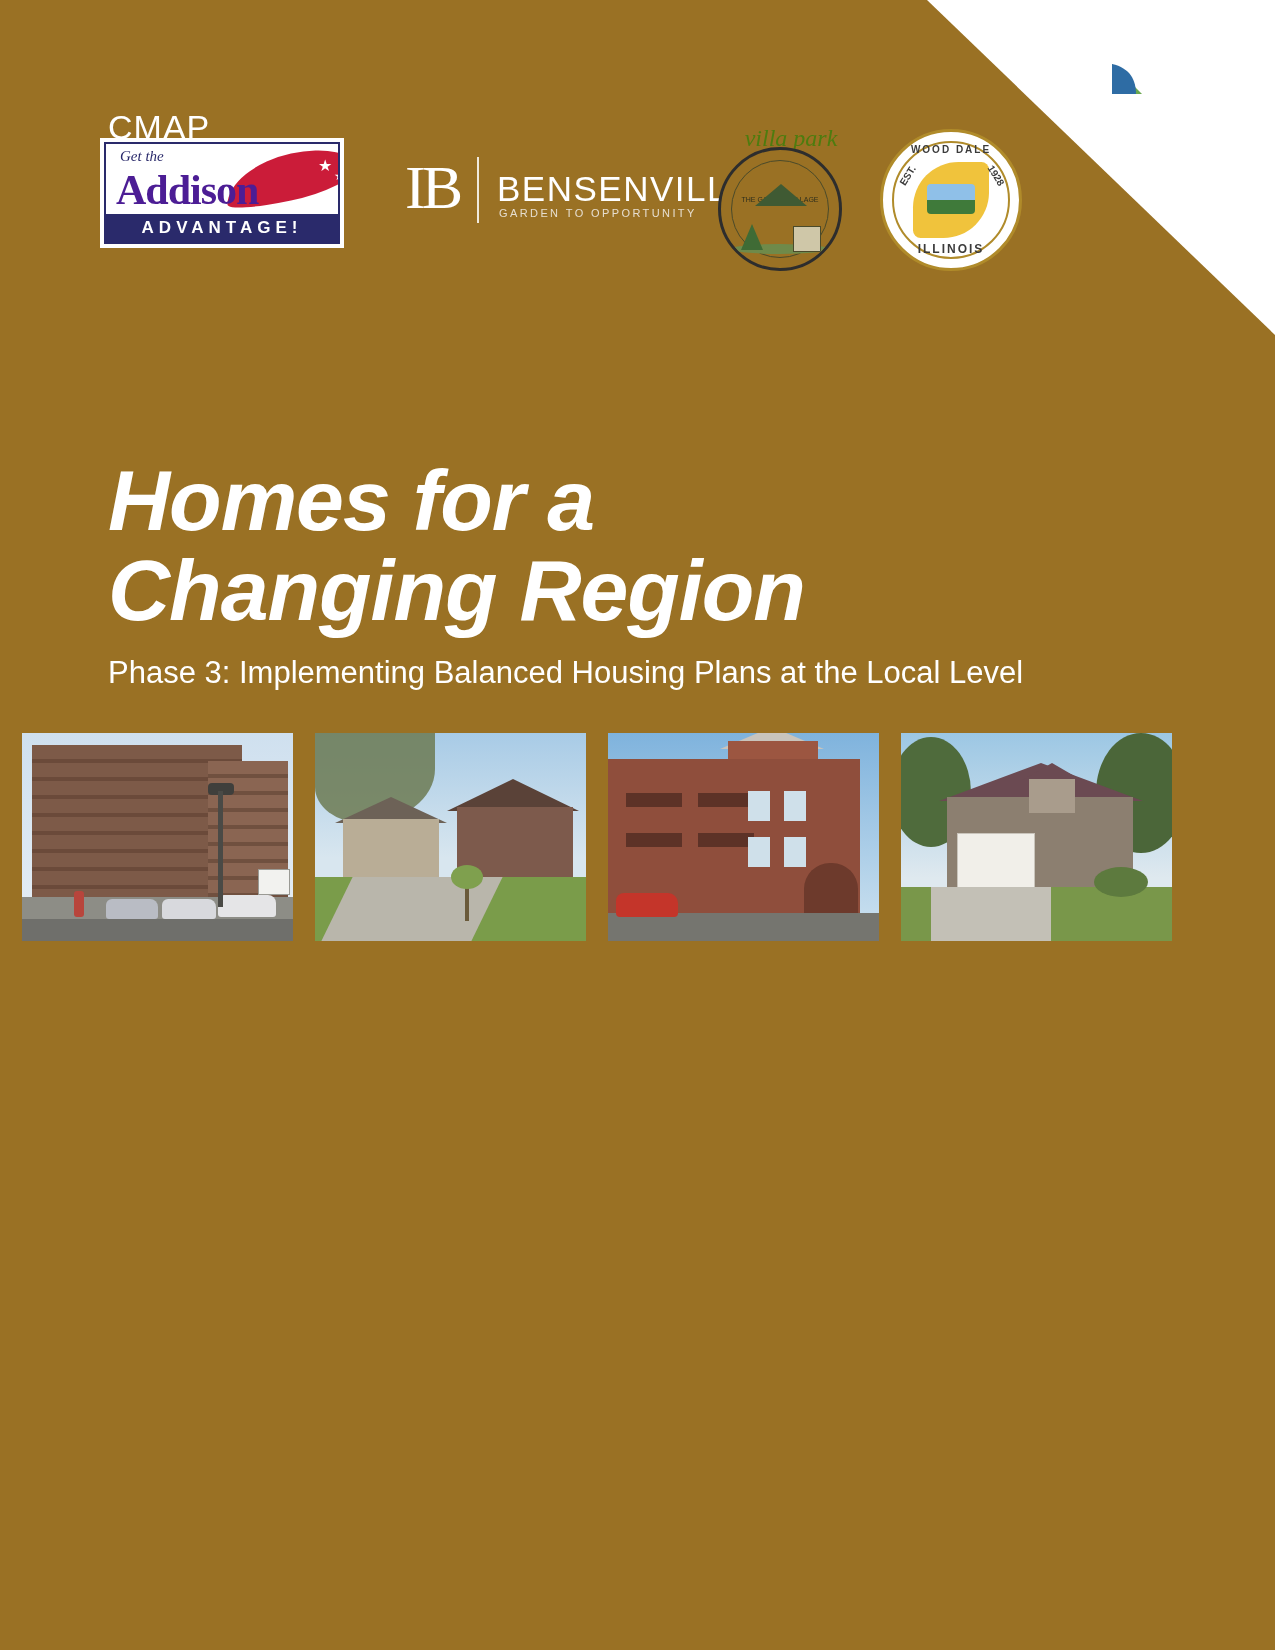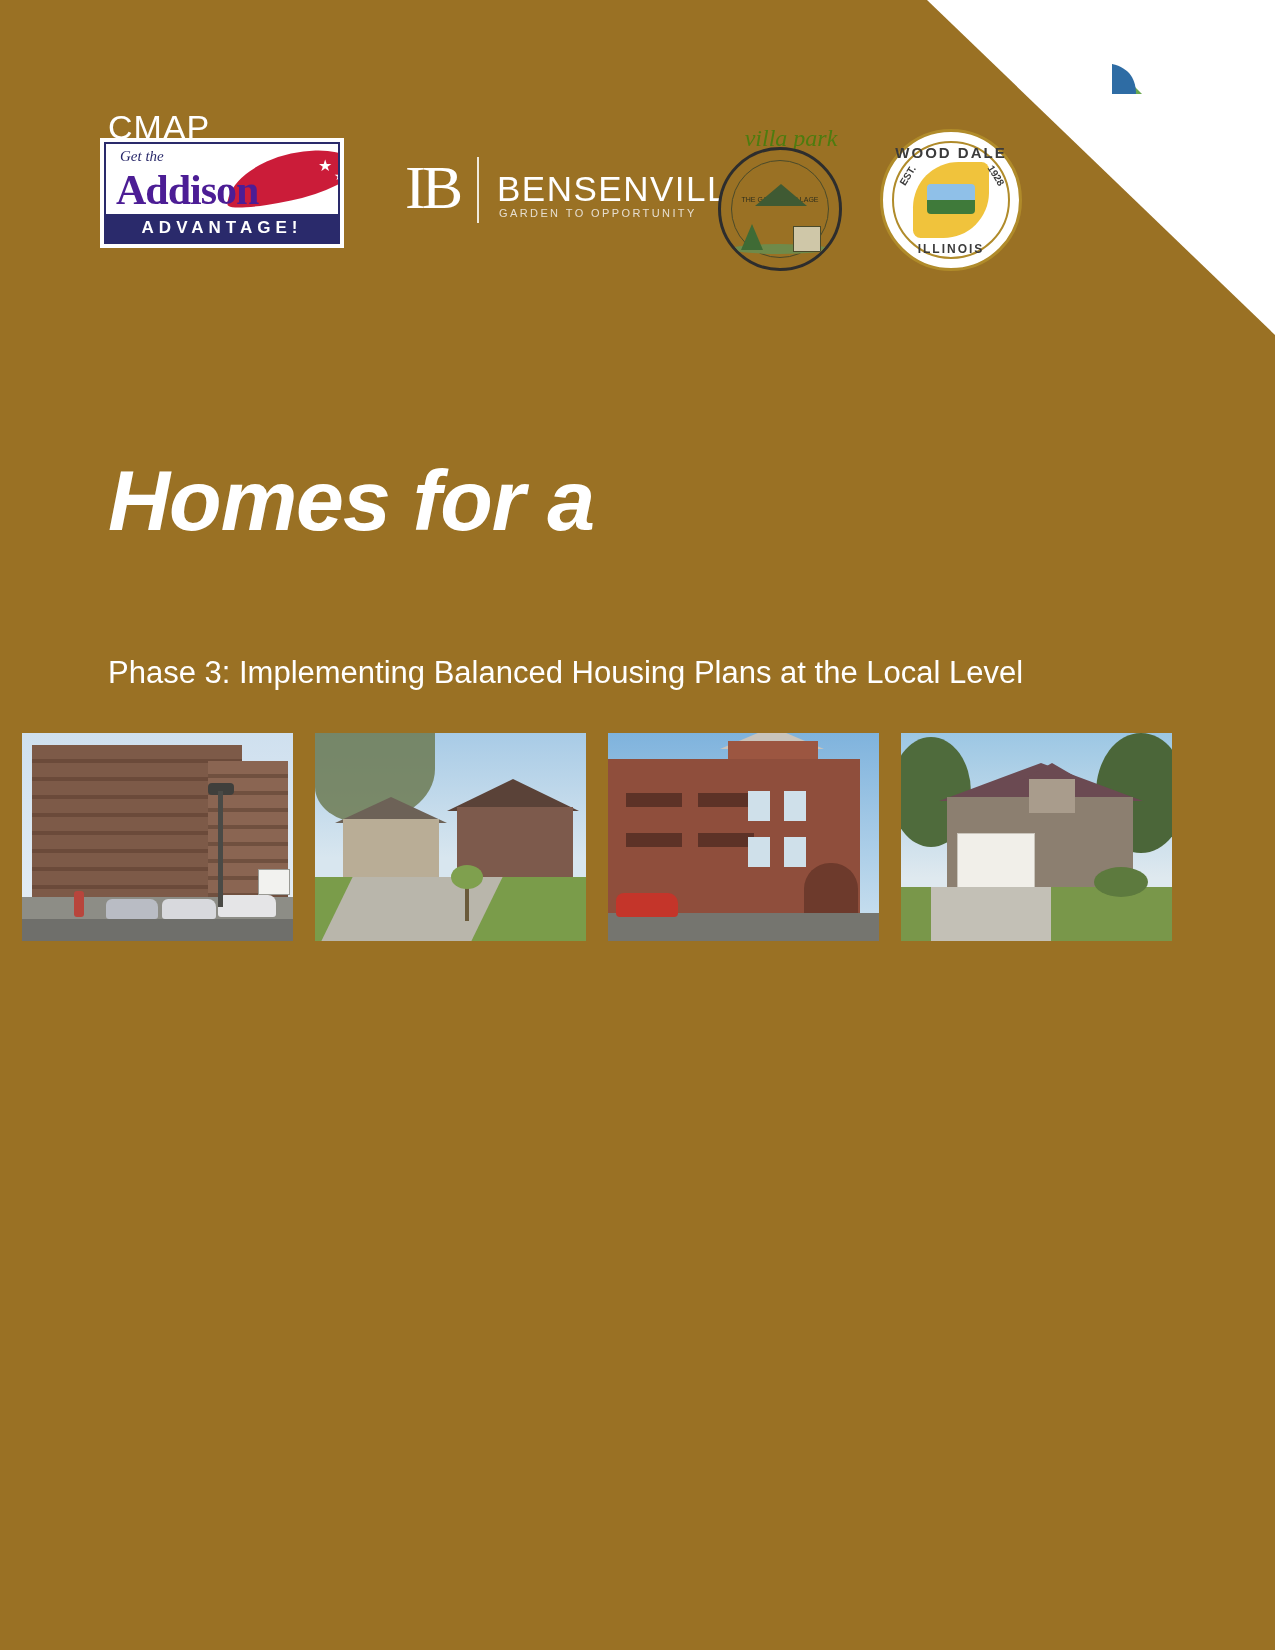--- a/index.html
+++ b/index.html
@@ -336,21 +336,21 @@
     font-weight: bold;
     color: #3b3b3b;
     transform: rotate(58deg);
   }
   .wd-name {
     position: absolute;
     left: 0;
     right: 0;
     top: 12px;
     text-align: center;
-    font-size: 15px;
+    font-size: 10px;
     font-weight: bold;
     letter-spacing: 2px;
     color: #3b3b3b;
   }
   .wd-state {
     position: absolute;
     left: 0;
     right: 0;
     bottom: 12px;
     text-align: center;
@@ -523,20 +523,21 @@
         <div class="wd-name">WOOD DALE</div>
         <div class="wd-est">EST.</div>
         <div class="wd-year">1928</div>
         <div class="wd-state">ILLINOIS</div>
       </div>
     </div>
   </div>
 
   <div class="title">
     <div>Homes for a</div>
+    <div>Changing Region</div>
   </div>
 
   <div class="subtitle">Phase 3: Implementing Balanced Housing Plans at the Local Level</div>
 
   <div class="photos">
     <div class="photo">
       <div class="p1-sky"></div>
       <div class="p1-building"></div>
       <div class="p1-building2"></div>
       <div class="p1-ground"></div>

